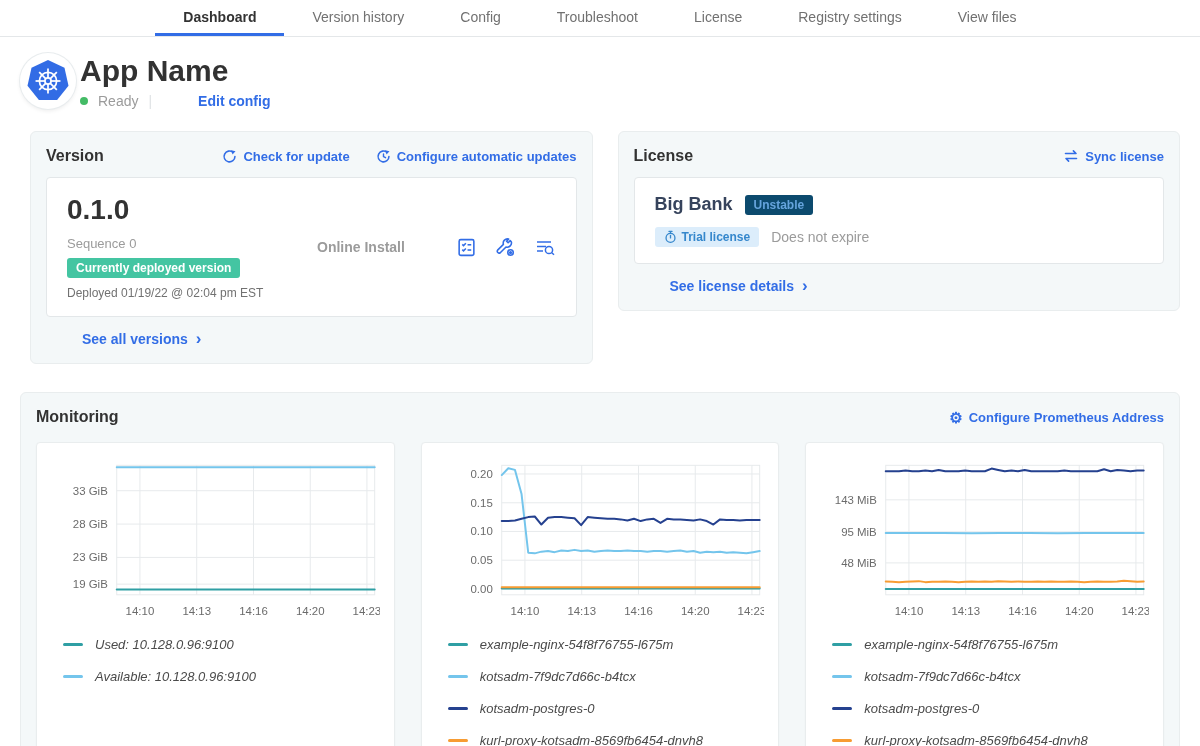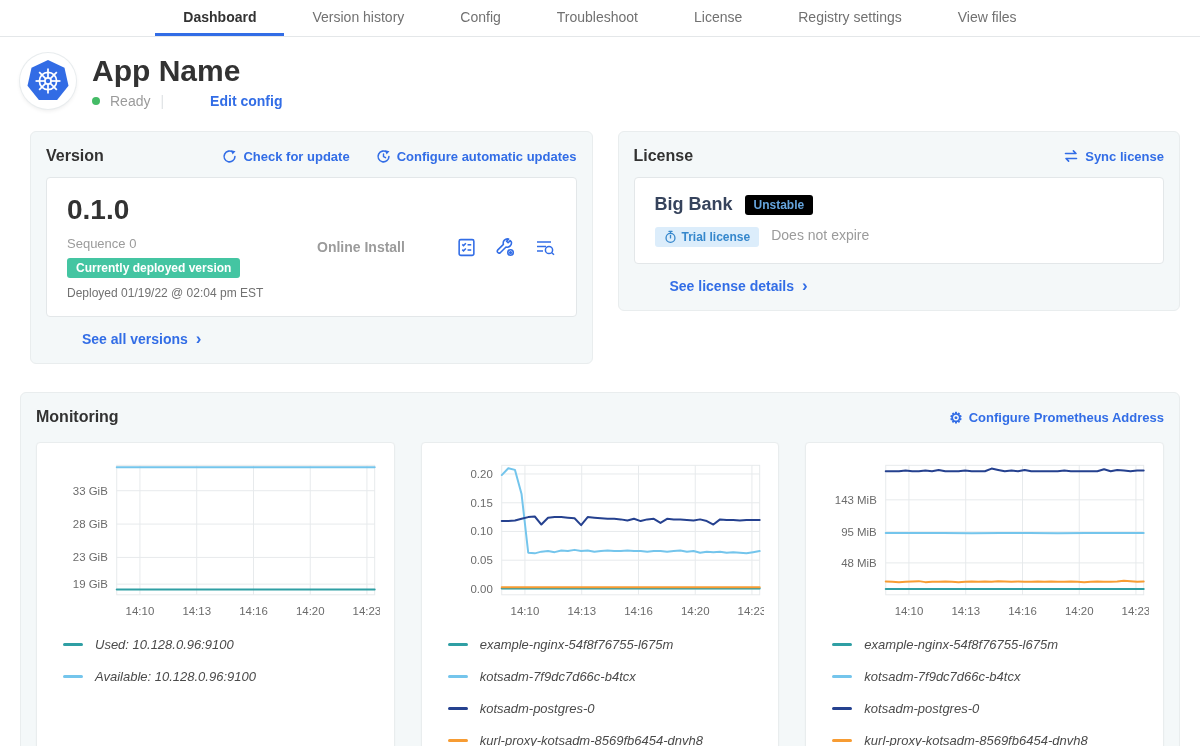--- a/index.html
+++ b/index.html
@@ -7,21 +7,21 @@
   .page { width:1200px; min-height:746px; margin:0 auto; background:#fff; }
 
   
   .nav { height:37px; display:flex; justify-content:center; align-items:stretch; border-bottom:1px solid #e4e7e9; background:#fff; }
   .nav-tab { display:flex; align-items:center; padding:0 28px; font-size:14px; color:#717171; cursor:pointer; border-bottom:3px solid transparent; font-weight:500; }
   .nav-tab.active { color:#323232; font-weight:bold; border-bottom-color:#326de6; }
 
   .content { padding:0 20px 14px 20px; }
 
   
-  .app-header { display:flex; align-items:center; gap:16px; padding-top:16px; }
+  .app-header { display:flex; align-items:center; gap:4px; padding-top:16px; }
   .app-logo { width:56px; height:56px; border-radius:50%; background:#fff; box-shadow:0 0 0 1px #e8ecee, 0 2px 4px rgba(0,0,0,.08); display:flex; align-items:center; justify-content:center; }
   .app-title { font-size:30px; font-weight:bold; color:#323232; line-height:1.1; }
   .app-status-row { display:flex; align-items:center; gap:10px; margin-top:6px; font-size:14px; }
   .status-dot { width:8px; height:8px; border-radius:50%; background:#44bb66; display:inline-block; }
   .status-text { color:#9b9b9b; }
   .v-sep { color:#dfe3e5; }
   .blue-link { color:#326de6; font-weight:600; font-size:13px; text-decoration:none; cursor:pointer; display:inline-flex; align-items:center; gap:6px; }
   .blue-link.md { font-size:14px;padding-left:36px; }
 
   
@@ -43,23 +43,23 @@
   .install-type { flex:1; font-size:14px; font-weight:bold; color:#9b9b9b; }
   .version-icons { display:flex; gap:18px; color:#326de6; align-items:center; }
   .icon-btn { cursor:pointer; display:inline-flex; }
   .see-link { margin-top:13px; }
   .chev { font-size:17px; font-weight:bold; line-height:0; margin-left:2px; }
 
   
   .license-name-row { display:flex; align-items:center; gap:12px; }
   .license-name { font-size:18px; font-weight:bold; color:#36435c; }
   .pill { font-size:12px; font-weight:600; padding:3px 9px; border-radius:3px; }
-  .pill.channel { background:#000000; color:#65a4dd; }
+  .pill.channel { background:#0c4a6e; color:#65a4dd; }
   .pill.trial { background:#dcedfb; color:#3587cc; display:inline-flex; align-items:center; gap:5px; }
-  .license-row2 { display:flex; gap:12px; margin-top:12px; }
+  .license-row2 { display:flex; align-items:center; gap:12px; margin-top:12px; }
   .expiry { font-size:14px; color:#9b9b9b; }
 
   
   .monitoring { margin-top:28px; }
   .charts-row { display:flex; gap:26px; margin-top:16px; }
   .chart-panel { flex:1; background:#fff; border:1px solid #e9edee; border-radius:4px; box-shadow:0 1px 2px rgba(0,0,0,.04); padding:14px 14px 10px 14px; display:flex; flex-direction:column; min-height:338px; }
   .chart-svg { width:100%; height:168px; display:block; }
   .legend { margin-top:12px; padding-left:12px; }
   .legend-item { display:flex; align-items:center; gap:12px; margin:0 0 17px 0; }
   .legend-dash { width:20px; height:3px; border-radius:2px; flex:none; }

